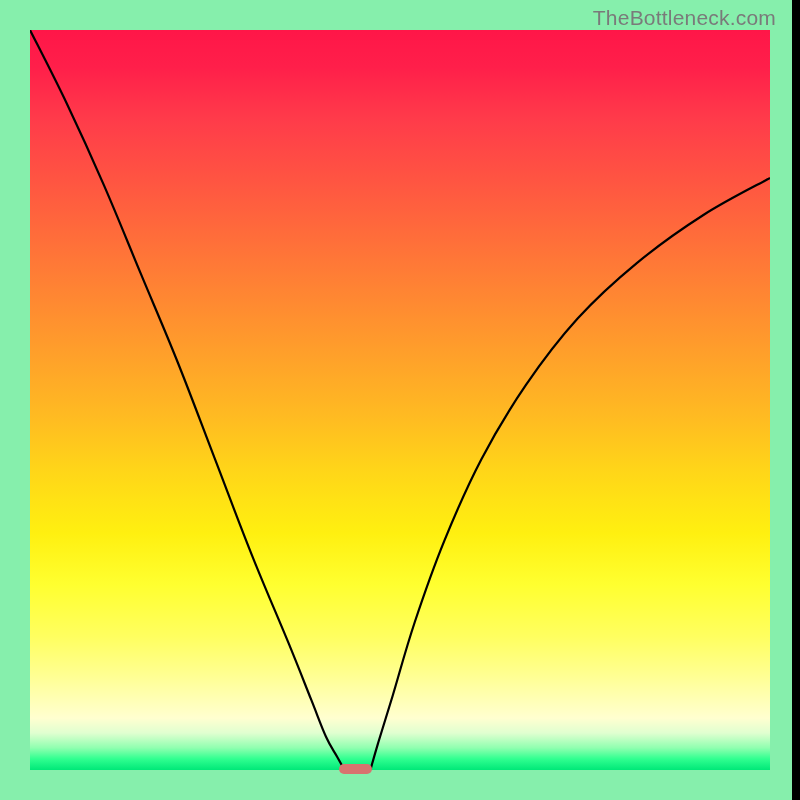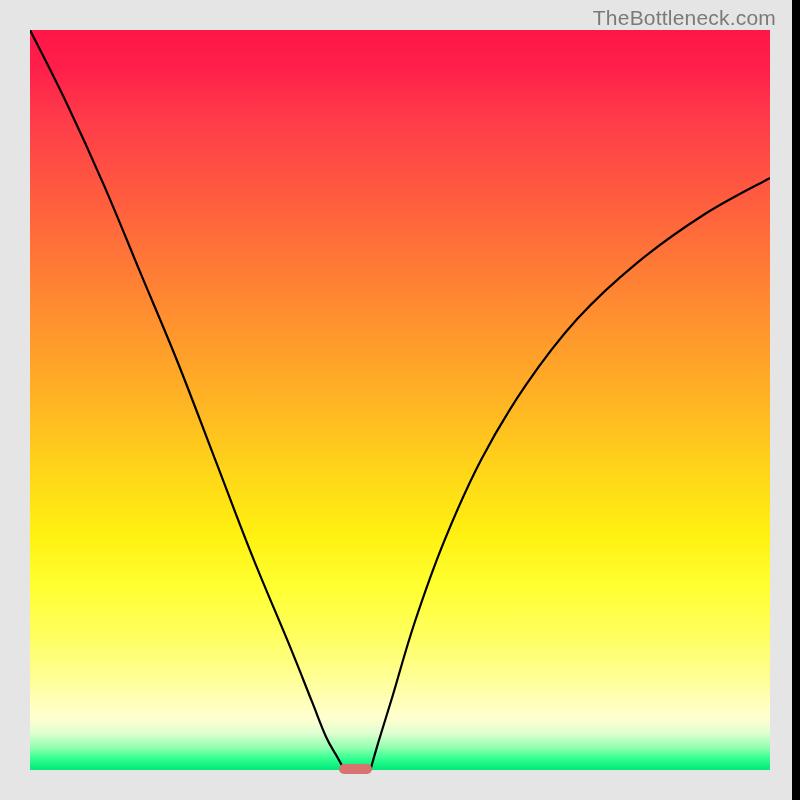--- a/index.html
+++ b/index.html
@@ -10,21 +10,21 @@
     background: #000;
     position: relative;
     font-family: Arial, sans-serif;
   }
   .container {
     position: absolute;
     top: 0;
     left: 0;
     width: 792px;
     height: 800px;
-    background: #e5e5e5;
+    background: #86efac;
   }
   .plot-area {
     position: absolute;
     top: 30px;
     left: 30px;
     width: 740px;
     height: 740px;
     background: linear-gradient(to bottom,
       #ff1648 0%,
       #ff1f4a 5%,

